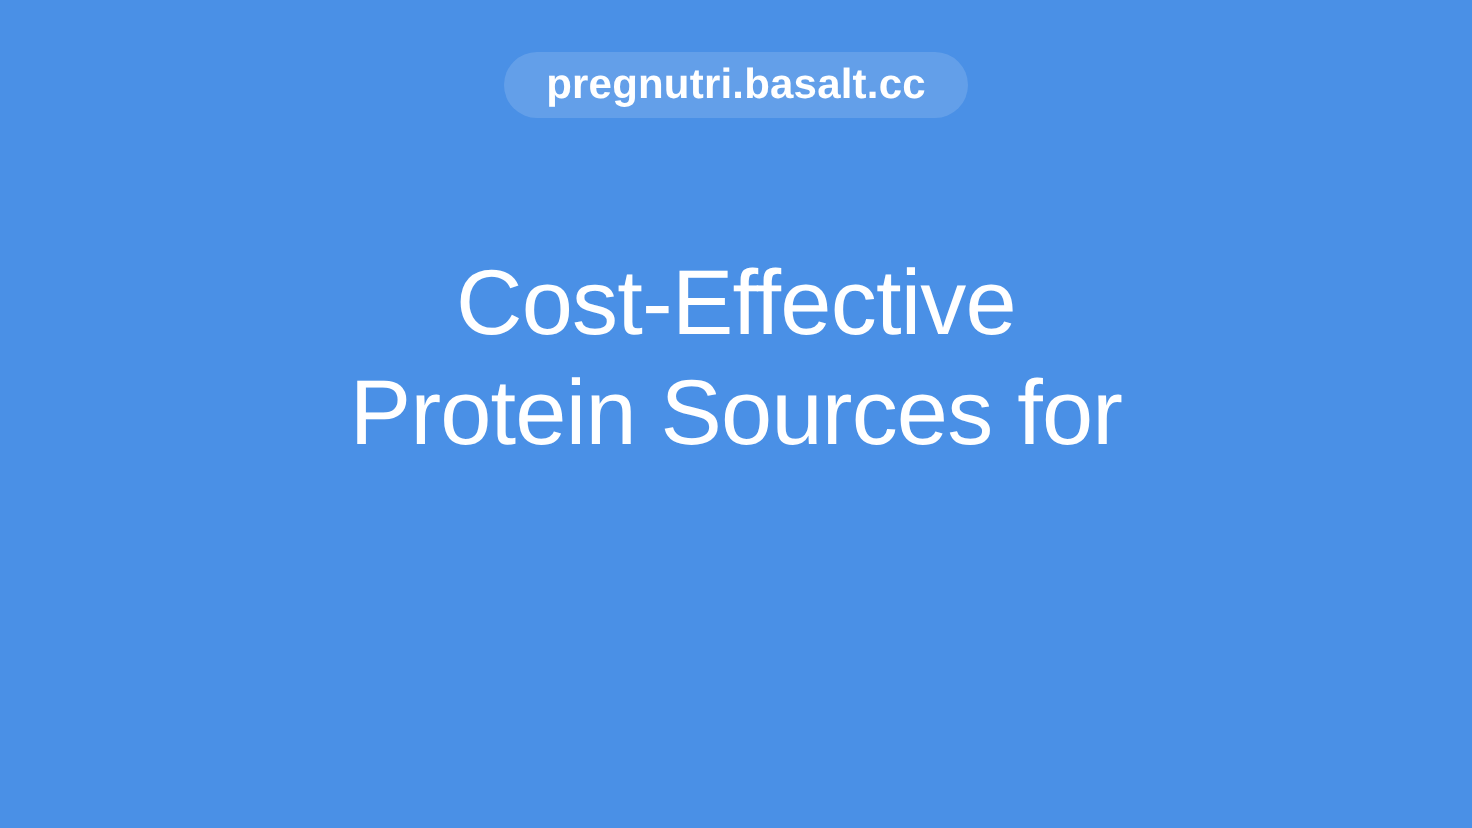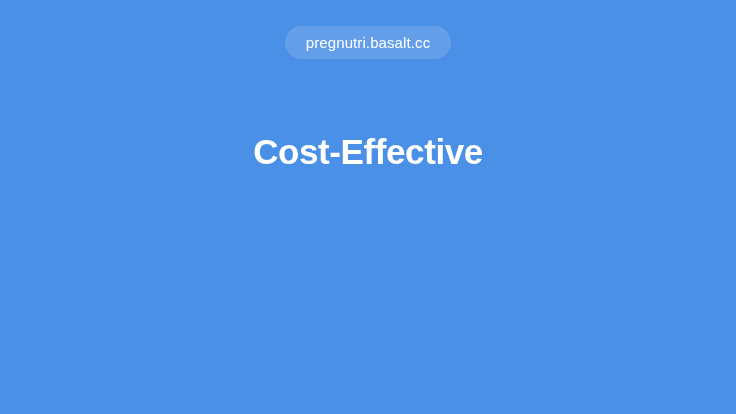--- a/index.html
+++ b/index.html
@@ -42,57 +42,58 @@
     height: 33px;
     padding: 0 21px;
     border-radius: 17px;
     background: rgba(255, 255, 255, 0.14);
     box-sizing: border-box;
   }
 
   .domain-badge-label {
     color: #ffffff;
     font-family: "Liberation Sans", sans-serif;
-    font-size: 15px;
-    font-weight: 400;
+    font-size: 21px;
+    font-weight: 700;
     letter-spacing: 0.1px;
     line-height: 1;
     white-space: nowrap;
   }
 
   
   .headline-block {
     position: absolute;
     top: 124px;
     left: 0;
     width: 736px;
     display: flex;
     flex-direction: column;
     align-items: center;
   }
 
   .headline-line {
     color: #ffffff;
     font-family: "Liberation Sans", sans-serif;
-    font-size: 35px;
-    font-weight: bold;
+    font-size: 46px;
+    font-weight: normal;
     line-height: 55px;
     letter-spacing: -0.4px;
     text-align: left;
     white-space: nowrap;
   }
 </style>
 </head>
 <body>
 
 <div class="hero-card">
 
   <div class="badge-row">
     <div class="domain-badge">
       <span class="domain-badge-label">pregnutri.basalt.cc</span>
     </div>
   </div>
 
   <div class="headline-block">
     <div class="headline-line">Cost-Effective</div>
+    <div class="headline-line">Protein Sources for</div>
   </div>
 
 </div>
 
 </body></html>

